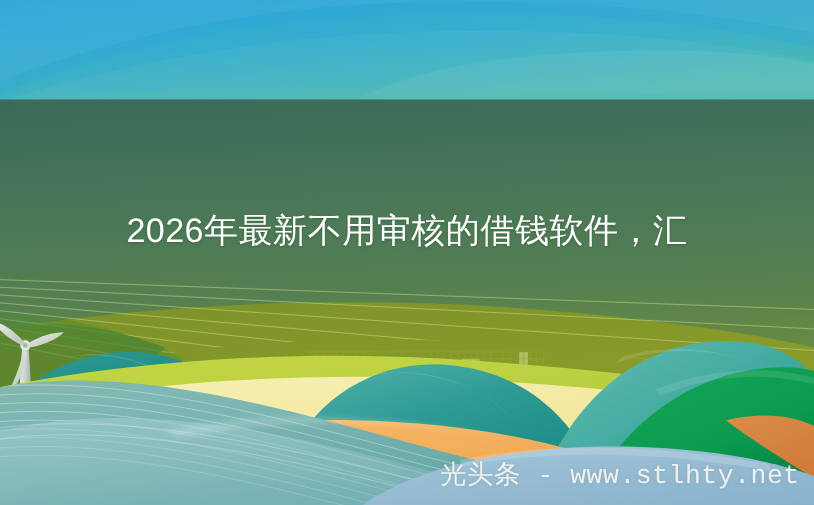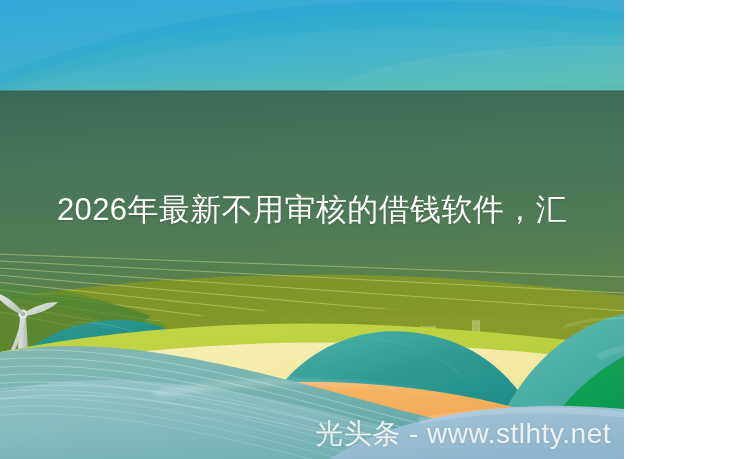--- a/index.html
+++ b/index.html
@@ -3,21 +3,21 @@
 <meta charset="utf-8">
 <style>
   * { margin:0; padding:0; box-sizing:border-box; }
   html,body {
     width:740px; height:459px; overflow:hidden;
     font-family:"Liberation Sans","DejaVu Sans",sans-serif;
     background:#ffffff;
   }
   #banner {
     position:relative;
-    width:624px; height:459px;
+    width:740px; height:459px;
     overflow:hidden;
   }
   #artwork { position:absolute; inset:0; width:740px; height:459px; display:block; }
 
   
   #headline {
     position:absolute;
     left:0; right:0;
     top:186px;
     text-align:center;
@@ -31,25 +31,26 @@
     white-space:normal;
   }
   #headline .ln { display:block; }
 
   
   #watermark {
     position:absolute;
     right:13px;
     bottom:12px;
     color:rgba(255,255,255,0.82);
-    font-size:28px;
+    font-size:24px;
     line-height:26px;
     letter-spacing:0.5px;
     white-space:nowrap;
     text-shadow:0 0 3px rgba(120,130,90,0.25);
+    font-family:Liberation Mono, monospace;
   }
 </style>
 </head>
 <body>
 
 <div id="banner">
 
   <svg id="artwork" viewBox="0 0 740 459" preserveAspectRatio="none" xmlns="http://www.w3.org/2000/svg">
     <defs>
 

